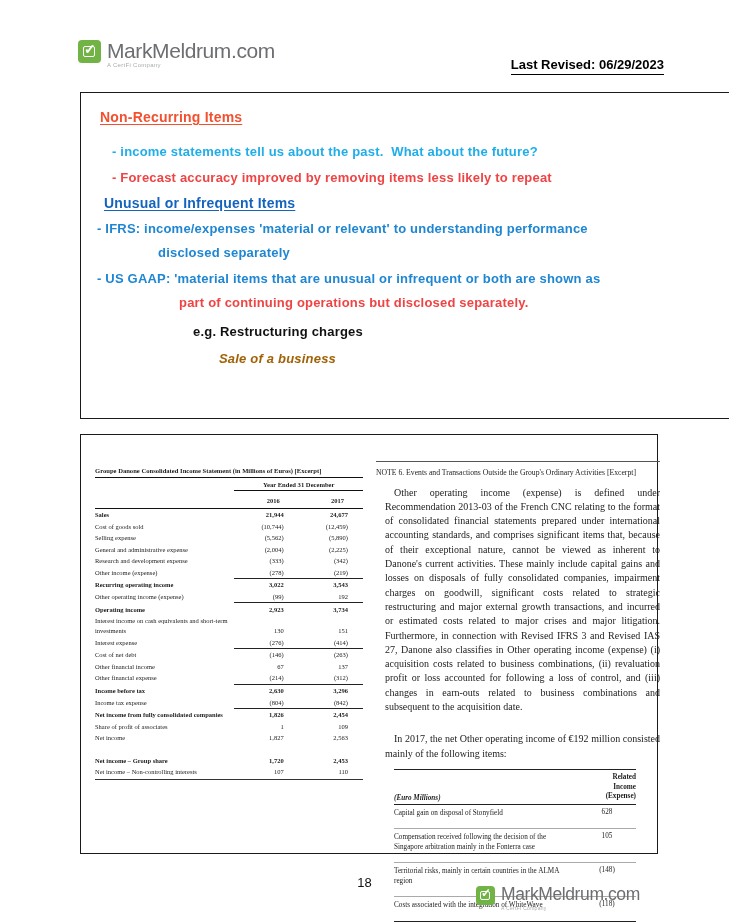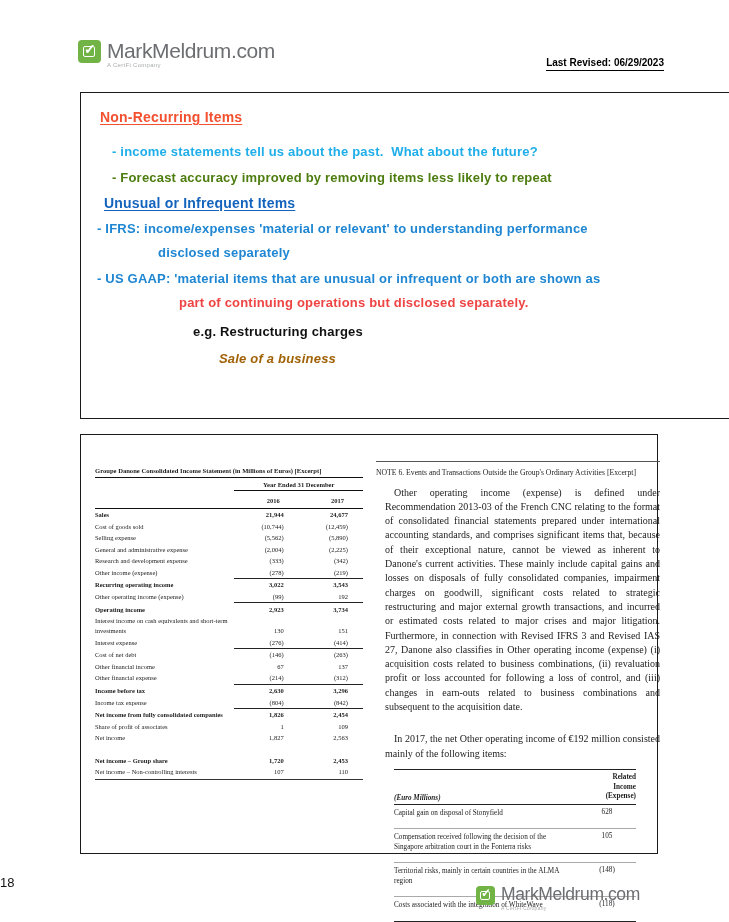--- a/index.html
+++ b/index.html
@@ -18,33 +18,33 @@
   #logo-top .chk { left:6px; top:1px; font-size:14px; }
   #logo-top .logo-name { font-size:21px; }
   #logo-top .logo-sub { font-size:6px; margin-top:1px; }
   #logo-bottom { left:476px; top:886px; }
   #logo-bottom .logo-box { width:19px; height:19px; }
   #logo-bottom .sq { left:4px; top:5px; width:10px; height:9px; }
   #logo-bottom .chk { left:5px; top:0; font-size:12px; }
   #logo-bottom .logo-name { font-size:17.5px; }
   #logo-bottom .logo-sub { font-size:5px; margin-top:1px; }
 
-  #last-revised { position:absolute; top:57px; right:65px; font-weight:bold; font-size:10px; color:#000; border-bottom:1.6px solid #000; padding-bottom:2px; }
+  #last-revised { position:absolute; top:57px; right:65px; font-weight:bold; font-size:13px; color:#000; border-bottom:1.6px solid #000; padding-bottom:2px; }
 
   
   .box { position:absolute; border:1.6px solid #1a1a1a; background:#fff; }
   #notes-box { left:80px; top:92px; width:658px; height:327px; }
   #excerpt-box { left:80px; top:434px; width:578px; height:420px; }
 
   
   .hand { position:absolute; font-weight:700; white-space:pre; letter-spacing:0.2px; font-size:13px; }
   .hand.head { font-size:14px; text-decoration:underline; text-underline-offset:2px; }
   #nb-h1   { left:19px;  top:16px;  color:#f3502f; }
   #nb-b1   { left:31px;  top:51px;  color:#1faee9; }
-  #nb-b2   { left:31px;  top:77px;  color:#4d7c0f; }
+  #nb-b2   { left:31px;  top:77px;  color:#ef4444; }
   #nb-h2   { left:23px;  top:102px; color:#1464be; }
   #nb-i1   { left:16px;  top:128px; color:#1e86d2; }
   #nb-i2   { left:77px;  top:152px; color:#1e86d2; }
   #nb-g1   { left:16px;  top:178px; color:#1e86d2; }
   #nb-g2   { left:98px;  top:202px; color:#ef4444; }
   #nb-e1   { left:112px; top:231px; color:#111; }
   #nb-e2   { left:138px; top:258px; color:#a16207;font-style:italic; }
 
   
   #is-table { position:absolute; left:14px; top:32px; width:268px; font-family:"Liberation Serif", serif; color:#1c1c1c; }
@@ -72,21 +72,21 @@
   .n6-c1h { font-weight:bold; font-style:italic; }
   .n6-c2h { font-weight:bold; text-align:right; white-space:pre-line; line-height:1.35; }
   .n6-body { border-bottom:1.7px solid #222; }
   .n6-row { display:flex; justify-content:space-between; align-items:flex-start; padding:3px 0 10px; border-bottom:0.6px solid #aaa; }
   .n6-row:last-child { border-bottom:none; }
   .n6-label { width:178px; line-height:1.4; }
   .n6-val { width:52px; text-align:center; padding-right:6px; }
   .n6-footnote { font-style:italic; font-size:6.4px; margin:7px 0 0 1px; color:#333; }
   .n6-graybar { height:3px; background:#a8a8a8; margin-top:9px; width:100%; }
 
-  #page-num { position:absolute; left:0; right:0; top:875px; font-size:13px; color:#111; }
+  #page-num { position:absolute; left:0; right:0; top:875px; text-align:center; font-size:13px; color:#111; }
 </style>
 </head>
 <body>
 
 <div class="logo" id="logo-top">
   <span class="logo-box">
       <span class="sq"></span>
       <span class="chk">✓</span>
     </span>
   <span>
@@ -247,21 +247,21 @@
         <div class="n6-c2h">Related
 Income
 (Expense)</div>
       </div>
       <div class="n6-body">
           <div class="n6-row">
             <div class="n6-label">Capital gain on disposal of Stonyfield</div>
             <div class="n6-val">628</div>
           </div>
           <div class="n6-row">
-            <div class="n6-label">Compensation received following the decision of the Singapore arbitration court in the Fonterra risks</div>
+            <div class="n6-label">Compensation received following the decision of the Singapore arbitration mainly in the Fonterra case</div>
             <div class="n6-val">105</div>
           </div>
           <div class="n6-row">
             <div class="n6-label">Territorial risks, mainly in certain countries in the ALMA region</div>
             <div class="n6-val">(148)</div>
           </div>
           <div class="n6-row">
             <div class="n6-label">Costs associated with the integration of WhiteWave</div>
             <div class="n6-val">(118)</div>
           </div>

